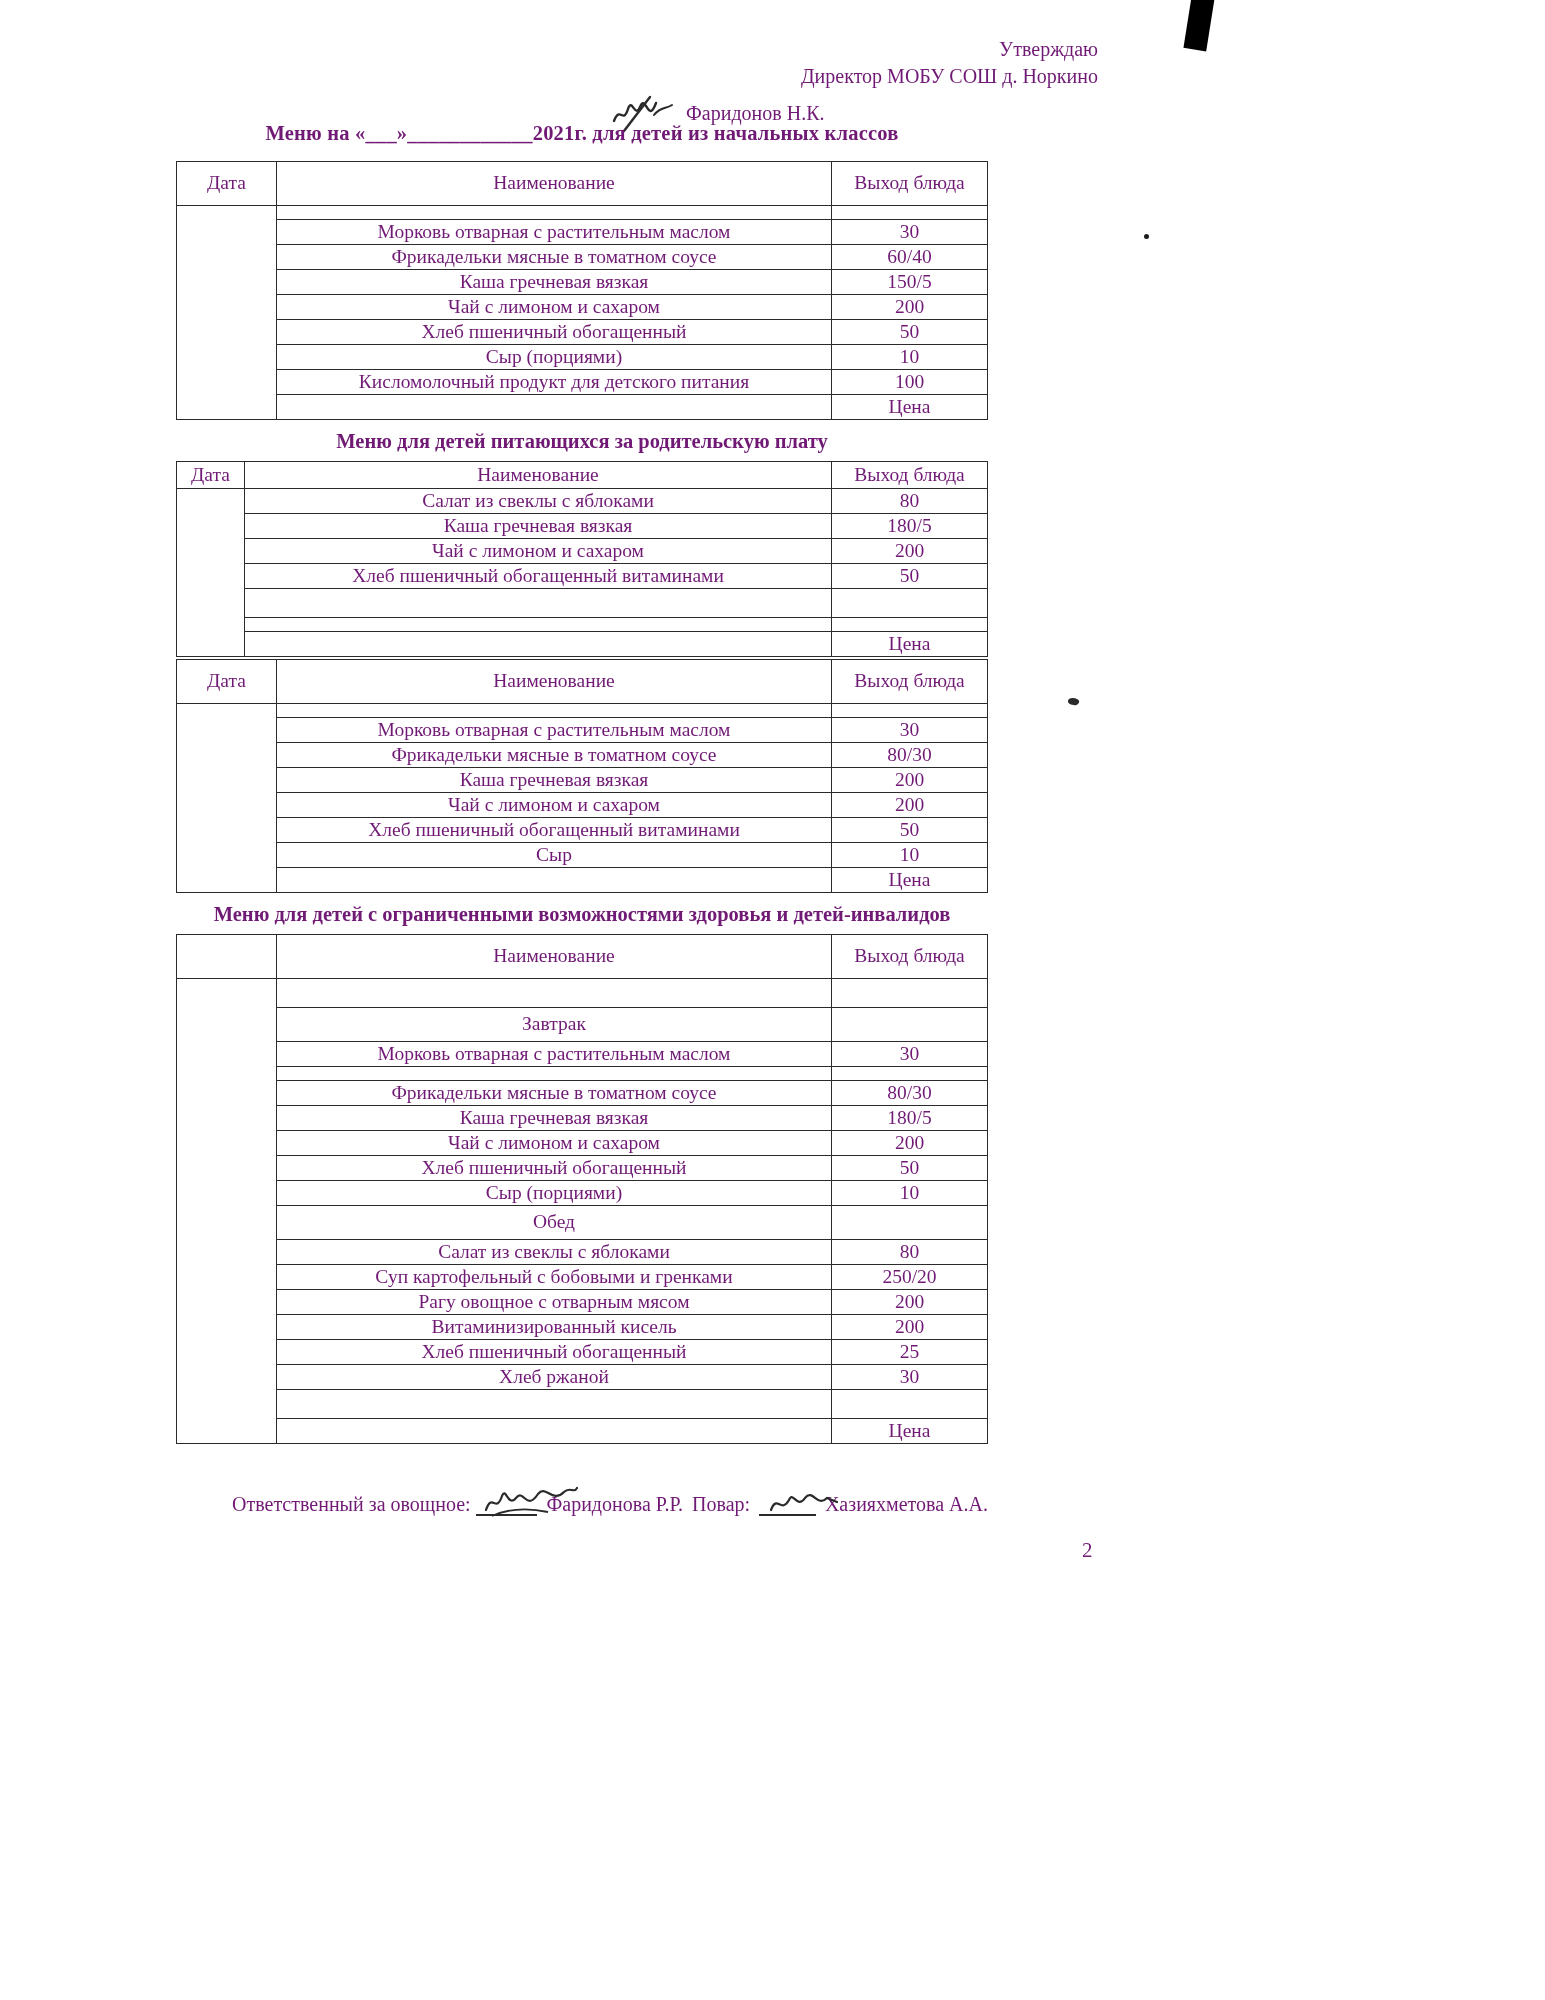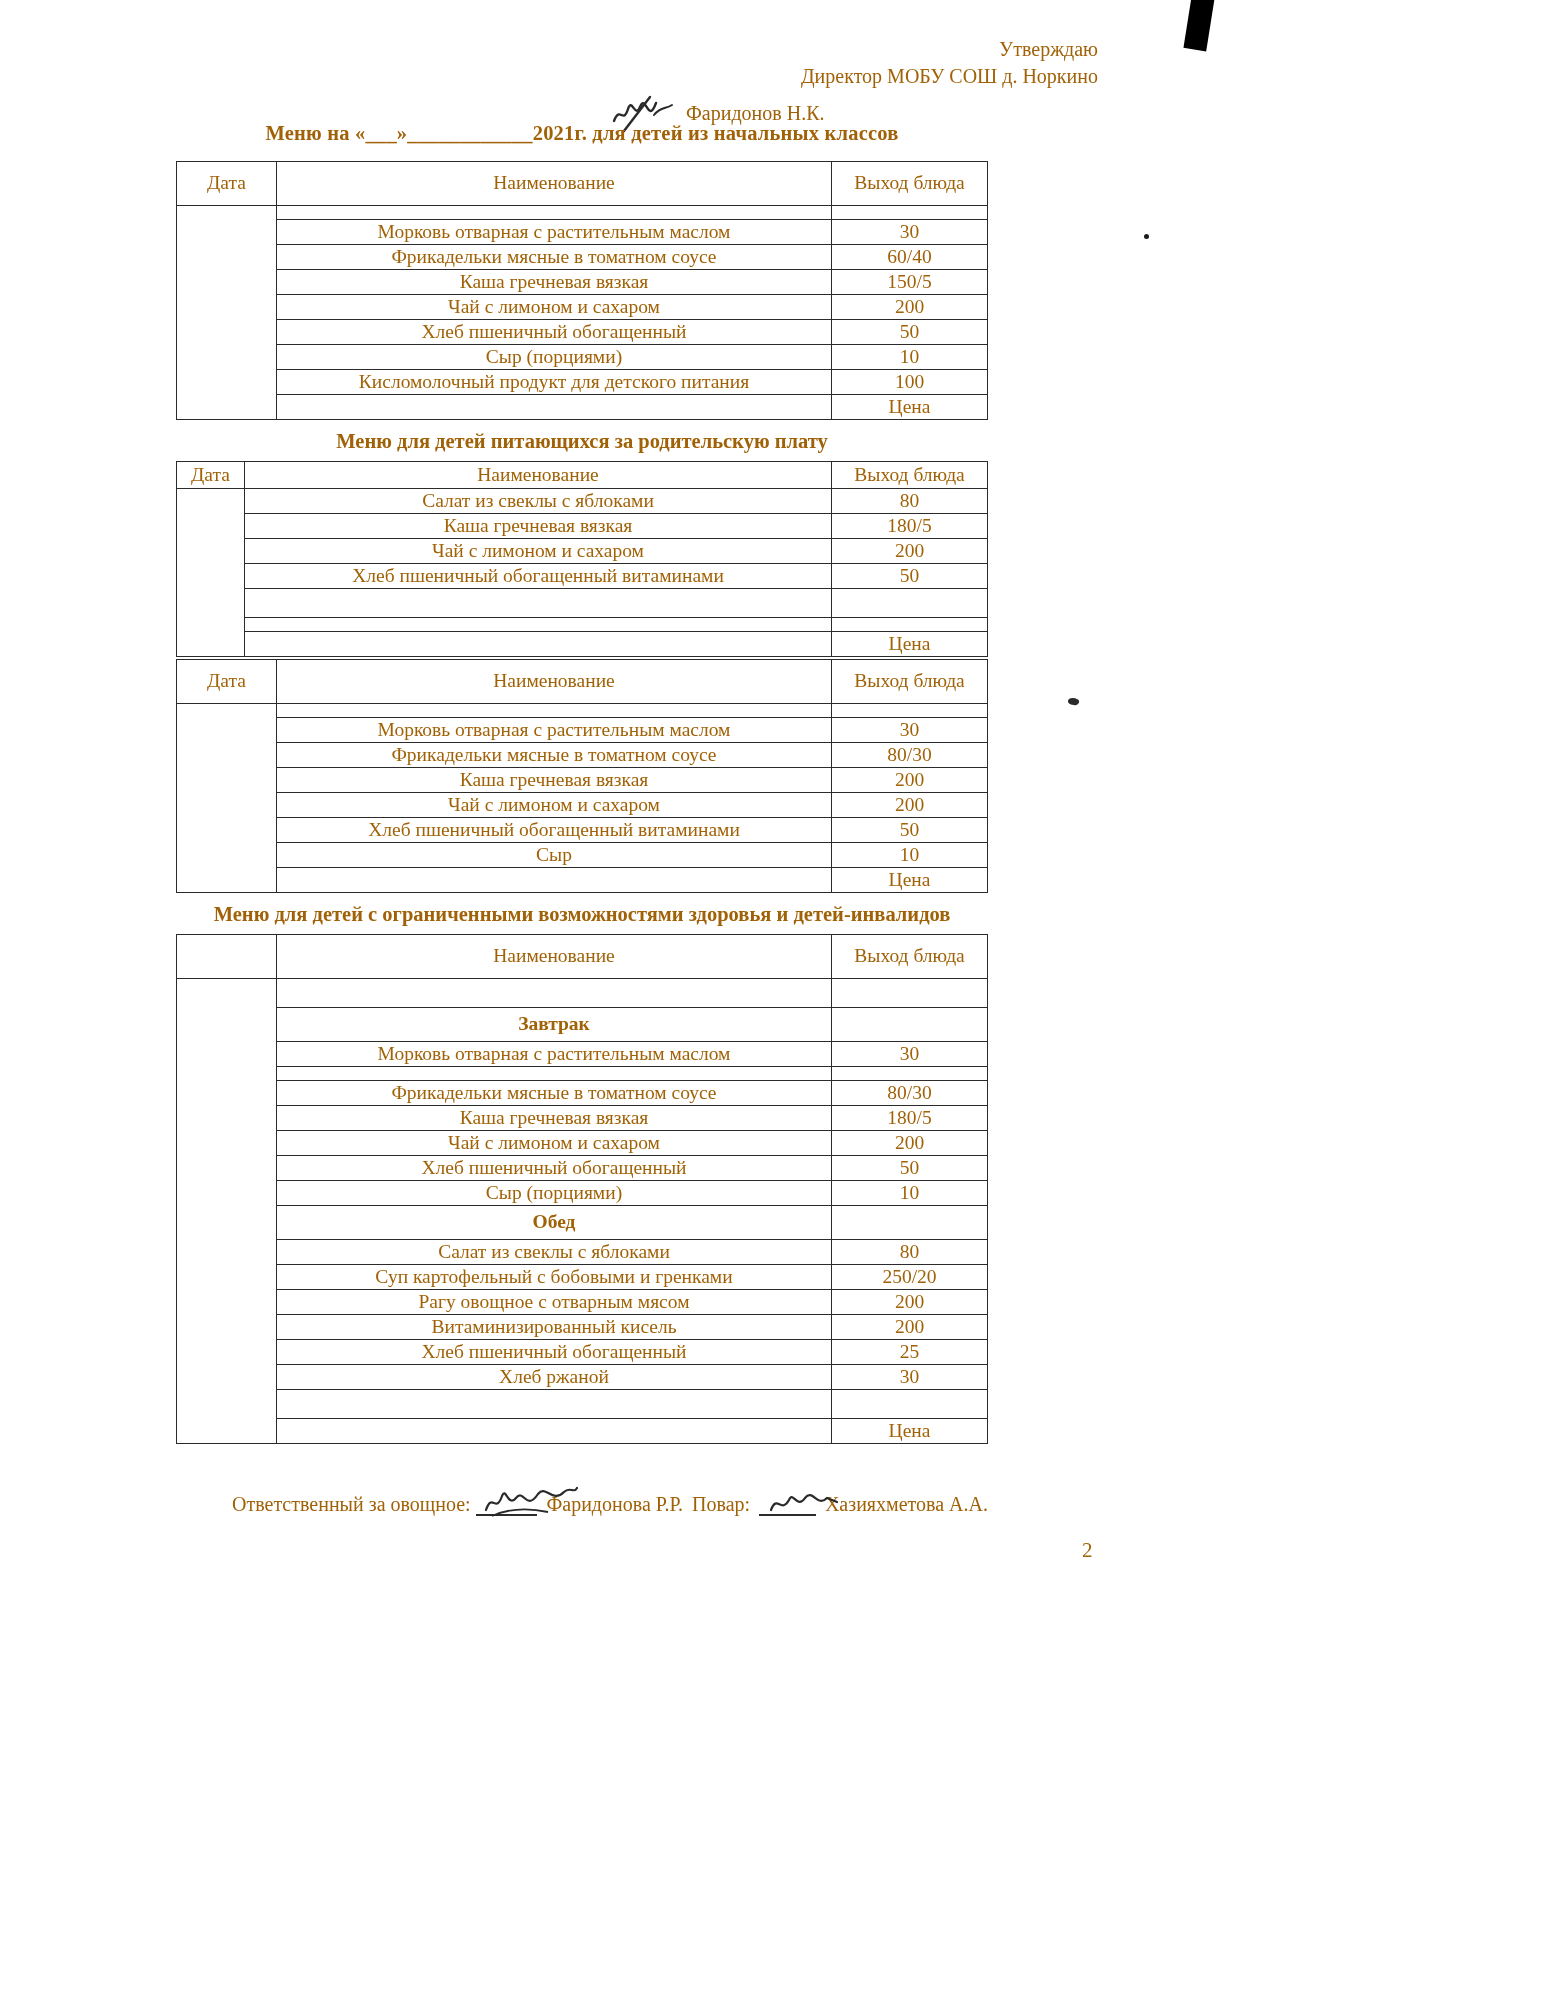--- a/index.html
+++ b/index.html
@@ -4,21 +4,21 @@
 <style>
   * { box-sizing: border-box; }
   html, body { margin: 0; padding: 0; background: #d9d9d9; }
   .page {
     position: relative;
     width: 1545px;
     height: 2000px;
     margin: 0 auto;
     background: #ffffff;
     font-family: "Liberation Serif", serif;
-    color: #a16207;
+    color: #701a75;
     overflow: hidden;
   }
   .content {
     position: absolute;
     left: 176px;
     top: 0;
     width: 812px;
   }
   
   .approval {
@@ -69,21 +69,21 @@
     line-height: 1.15;
   }
   table.menu th { height: 44px; }
   table.menu[data-table="1"] th { height: 27px; }
   col.c-date { width: 100px; }
   table.menu[data-table="1"] col.c-date { width: 68px; }
   col.c-out { width: 156px; }
   tr.row-item  td { height: 25px; }
   tr.row-blank td { height: 14px; }
   tr.row-gap   td { height: 29px; }
-  tr.row-meal  td { height: 34px; font-weight: bold; }
+  tr.row-meal  td { height: 34px; font-weight: normal; }
   tr.row-price td { height: 25px; }
 
   .footer {
     margin: 48px 0 0 56px;
     font-size: 20px;
     white-space: nowrap;
     display: flex;
     align-items: flex-end;
     gap: 9px;
   }

